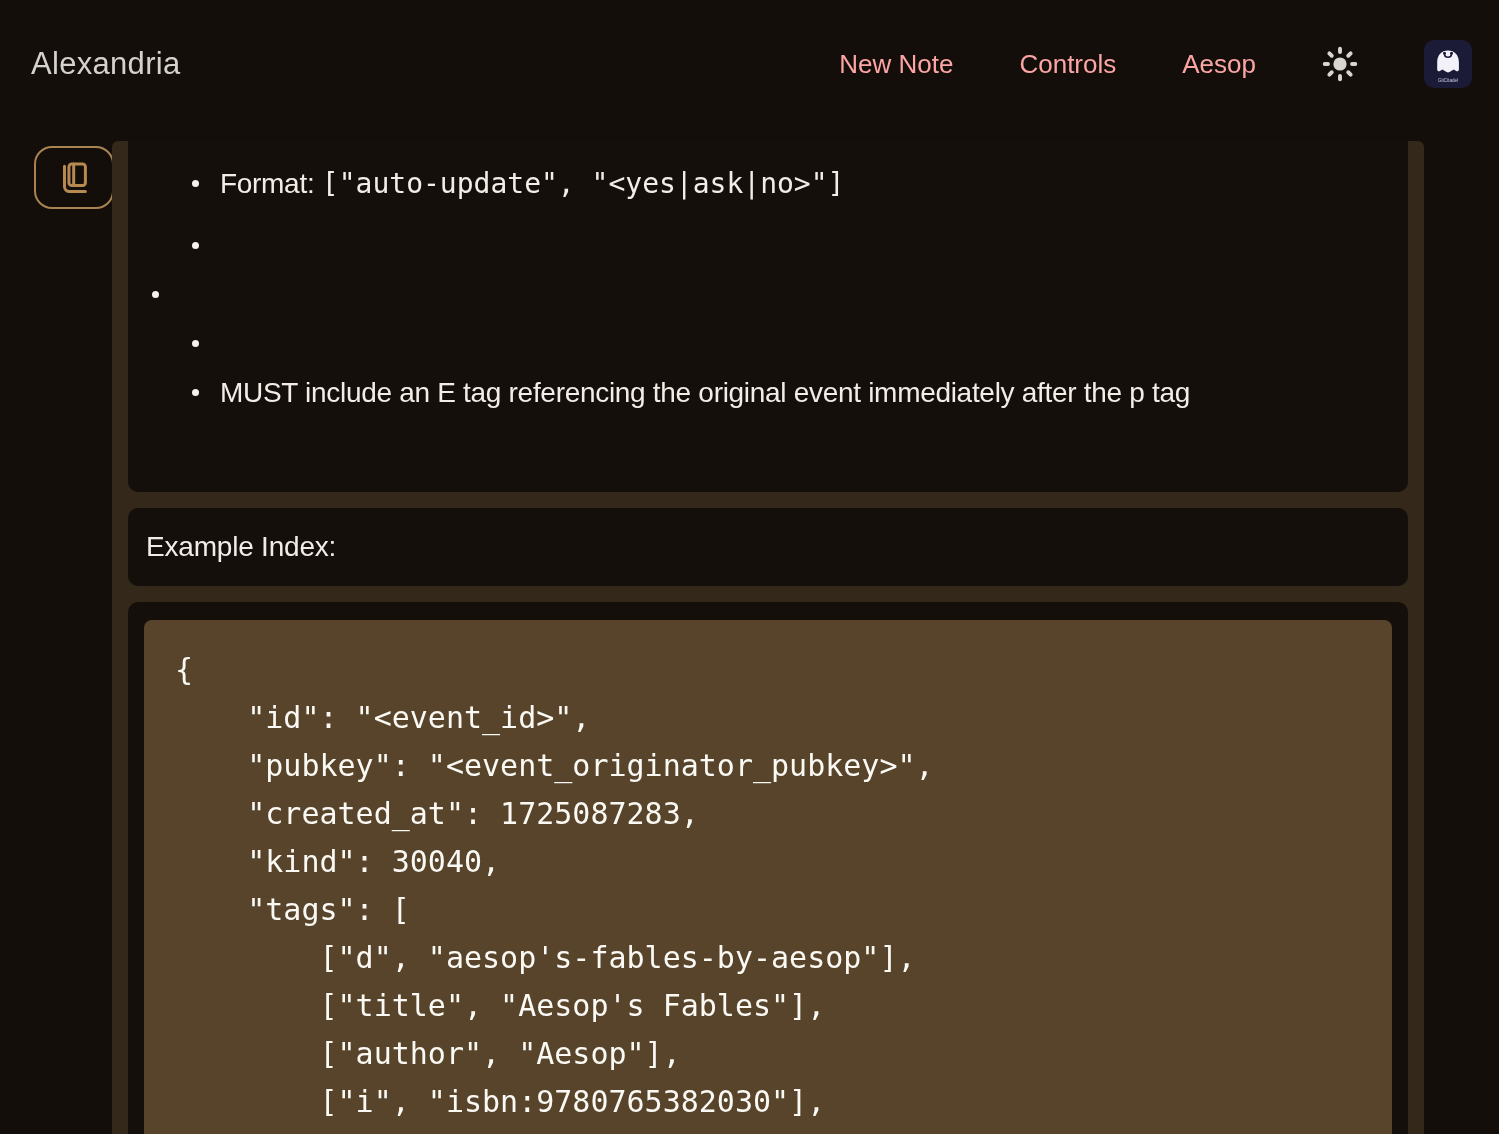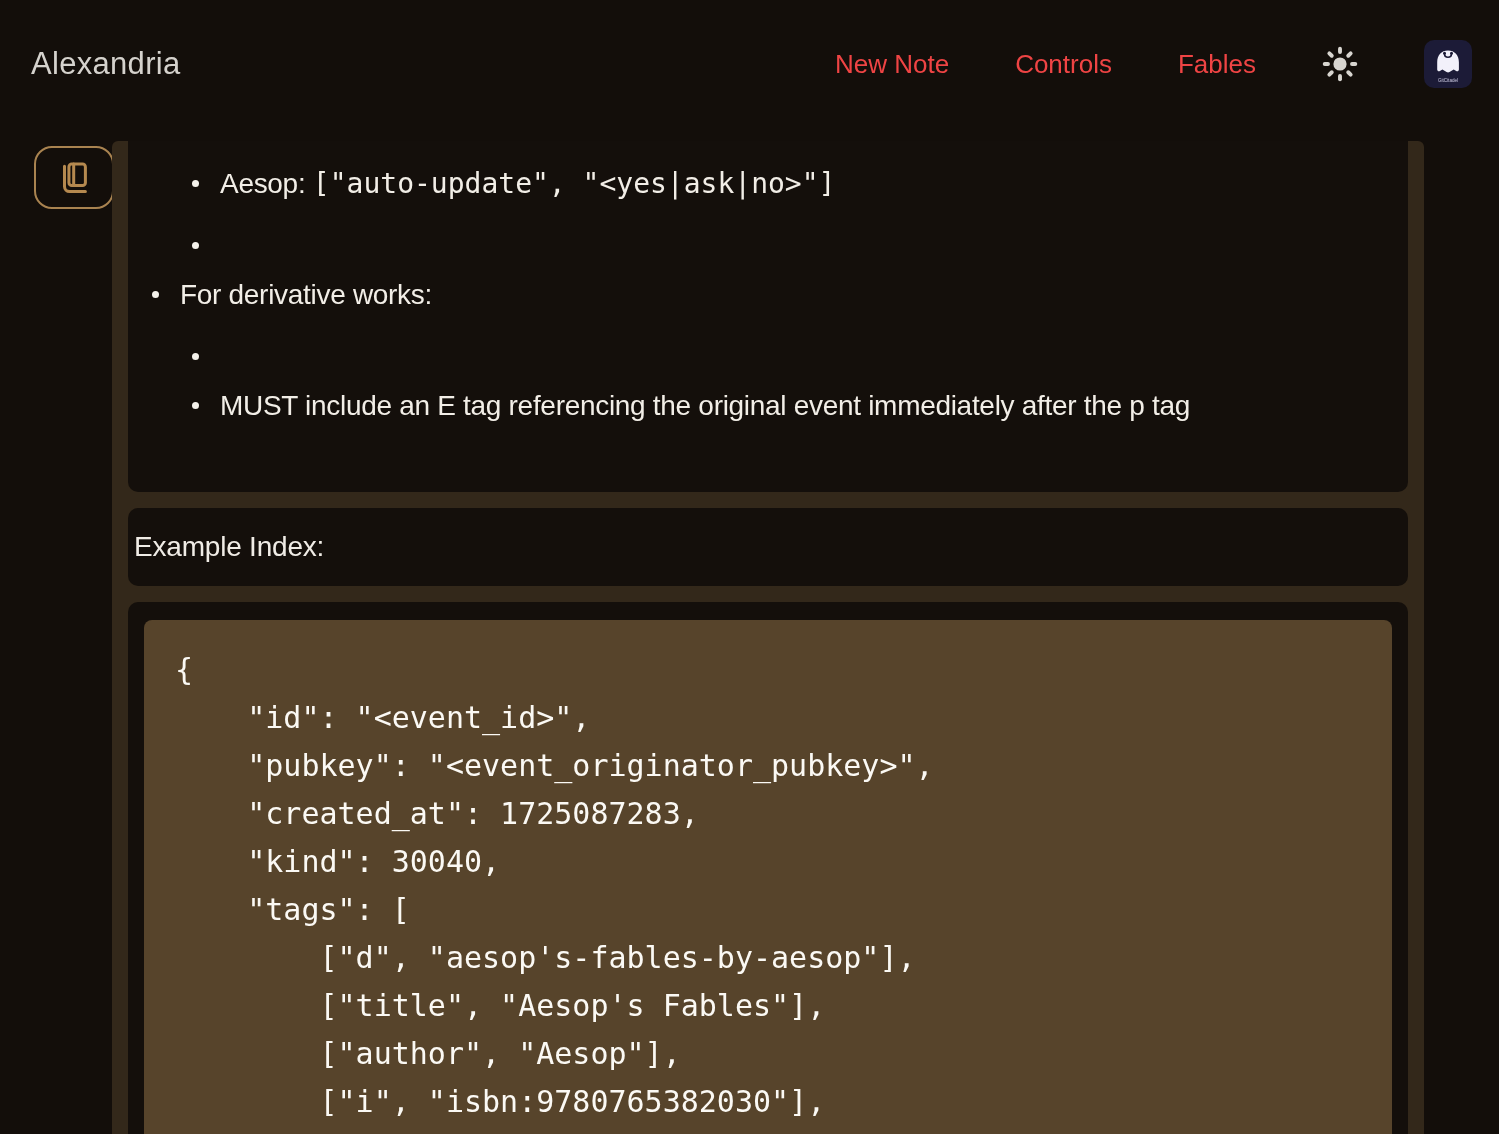--- a/index.html
+++ b/index.html
@@ -11,38 +11,38 @@
     color:#f2eee7;
   }
   
   .topbar {
     position:absolute; left:0; top:0; width:100%; height:128px;
     display:flex; align-items:center; justify-content:space-between;
     padding:0 27px 0 31px;
   }
   .app-title { font-size:31px; color:#d5d2cd; letter-spacing:0.3px; }
   .nav { display:flex; align-items:center; gap:66px; }
-  .nav-link { font-size:26px; color:#ef4444; cursor:pointer; text-decoration:none; }
+  .nav-link { font-size:26px; color:#fca5a5; cursor:pointer; text-decoration:none; }
   .theme-toggle { background:none; border:none; cursor:pointer; display:flex; align-items:center; }
   .logo-btn { display:block; width:48px; height:48px; cursor:pointer; }
   
   .toc-btn {
     position:absolute; left:34px; top:146px; width:80px; height:63px;
     background:transparent; border:2px solid #a98350; border-radius:18px;
     display:flex; align-items:center; justify-content:center; cursor:pointer;
   }
   
   .panel {
     position:absolute; left:112px; top:141px; width:1312px; height:993px;
     background:#33281a; border-radius:6px 6px 0 0;
     padding:0 16px; overflow:hidden;
   }
   .card { background:#140f0b; border-radius:10px; margin-bottom:16px; }
   .card-bullets { height:351px; border-radius:0 0 10px 10px; padding-top:26px; }
-  .card-label { height:78px; display:flex; align-items:center; padding-left:6px; }
+  .card-label { height:78px; display:flex; align-items:center; padding-left:18px; }
   .card-code { height:600px; padding:18px 16px; }
   
   .li { display:flex; align-items:flex-start; margin-bottom:29px; font-size:28px; line-height:33px; letter-spacing:-0.3px; }
   .li.lvl1 { margin-left:24px; }
   .li.lvl2 { margin-left:64px; }
   .dot { flex:0 0 auto; width:7px; height:7px; border-radius:50%; background:#f5f2ec; margin-top:13px; }
   .li-text { margin-left:21px; white-space:pre-wrap; }
   .inline-code { font-family:"DejaVu Sans Mono", monospace; font-size:28px; letter-spacing:0; }
   
   .example-label { font-size:28px; color:#f0ece6; letter-spacing:-0.2px; }
@@ -58,21 +58,21 @@
 </head>
 <body>
 
 <div class="page">
 
   <header class="topbar">
     <div class="app-title">Alexandria</div>
     <nav class="nav">
       <a class="nav-link">New Note</a>
       <a class="nav-link">Controls</a>
-      <a class="nav-link">Fables</a>
+      <a class="nav-link">Aesop</a>
       <button class="theme-toggle">
         <svg viewBox="0 0 24 24" width="36" height="36">
           <circle cx="12" cy="12" r="4.4" fill="#d8d5d0"></circle>
           <g stroke="#d8d5d0" stroke-width="2.6" stroke-linecap="round">
             <line x1="12" y1="1.8" x2="12" y2="4.0"></line>
             <line x1="12" y1="20.0" x2="12" y2="22.2"></line>
             <line x1="1.8" y1="12" x2="4.0" y2="12"></line>
             <line x1="20.0" y1="12" x2="22.2" y2="12"></line>
             <line x1="4.9" y1="4.9" x2="6.5" y2="6.5"></line>
             <line x1="17.5" y1="17.5" x2="19.1" y2="19.1"></line>
@@ -100,28 +100,27 @@
       <line x1="11.8" y1="3.2" x2="11.8" y2="16.8"></line>
       <path d="M6 4.6 V17.4 a3.2 3.2 0 0 0 3.2 3.2 H19.2"></path>
     </svg>
   </button>
 
   <main class="panel">
 
     <section class="card card-bullets">
       <div class="li lvl2">
         <span class="dot"></span>
-        <span class="li-text"><span>Aesop: </span><code class="inline-code">["auto-update", "&lt;yes|ask|no&gt;"]</code></span>
+        <span class="li-text"><span>Format: </span><code class="inline-code">["auto-update", "&lt;yes|ask|no&gt;"]</code></span>
       </div>
       <div class="li lvl2">
         <span class="dot"></span>
       </div>
       <div class="li lvl1">
         <span class="dot"></span>
-        <span class="li-text">For derivative works:</span>
       </div>
       <div class="li lvl2">
         <span class="dot"></span>
       </div>
       <div class="li lvl2">
         <span class="dot"></span>
         <span class="li-text">MUST include an E tag referencing the original event immediately after the p tag</span>
       </div>
     </section>
 

